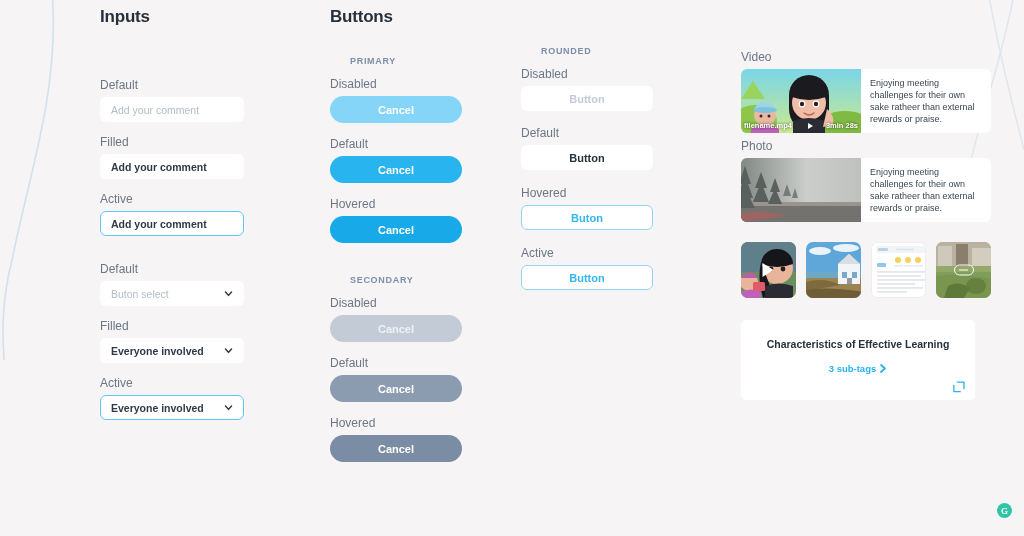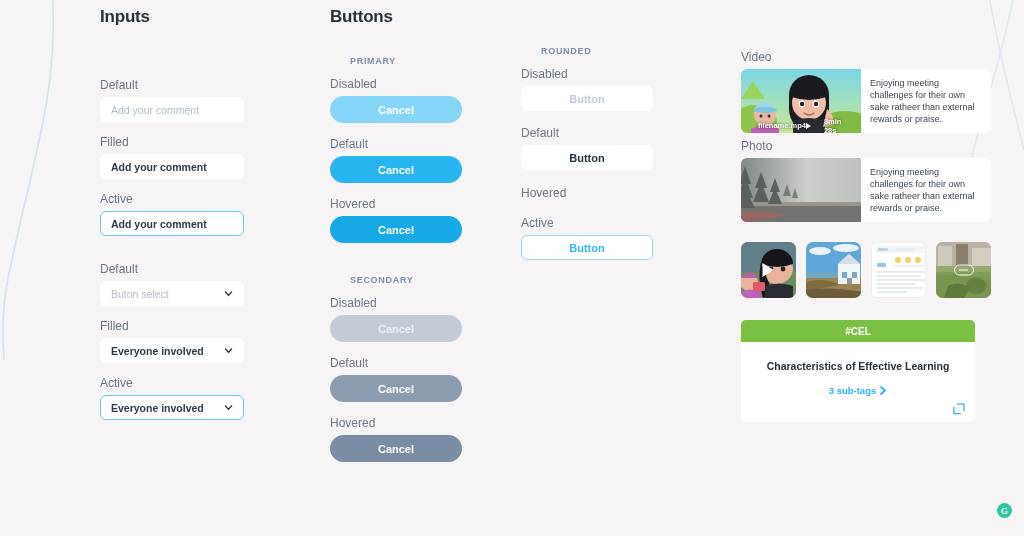--- a/index.html
+++ b/index.html
@@ -71,21 +71,21 @@
     display: flex; overflow: hidden;
   }
   .media-thumb { width: 120px; height: 64px; position: relative; flex: none; overflow: hidden; }
   .media-text {
     flex: 1; padding: 8px 9px; font-size: 9px; line-height: 1.35;
     color: #3b4754;
   }
   .vid-bar {
     position: absolute; left: 0; right: 0; bottom: 0; height: 15px;
     display: flex; align-items: center; justify-content: space-between;
-    padding: 0 17px; font-size: 7.5px; color: #fff; font-weight: bold;
+    padding: 0 3px; font-size: 7.5px; color: #fff; font-weight: bold;
     text-shadow: 0 0 3px rgba(0,0,0,.75);
   }
   .vid-dur { display: flex; align-items: center; gap: 13px; }
   .play-tri {
     width: 0; height: 0; border-left: 5px solid #fff;
     border-top: 3.5px solid transparent; border-bottom: 3.5px solid transparent;
   }
 
   
   .thumbs { display: flex; gap: 10px; }
@@ -224,20 +224,21 @@
   <div style="margin-top:11px;">
     <div class="field-label">Disabled</div>
     <button class="rbtn r-dis">Button</button>
   </div>
   <div style="margin-top:15px;">
     <div class="field-label">Default</div>
     <button class="rbtn r-def">Button</button>
   </div>
   <div style="margin-top:16px;">
     <div class="field-label">Hovered</div>
+    <button class="rbtn r-hov">Buton</button>
   </div>
   <div style="margin-top:16px;">
     <div class="field-label">Active</div>
     <button class="rbtn r-act">Button</button>
   </div>
 </div>
 
 <div class="col col-components">
 
   <div class="field-label" style="margin-top:50px;">Video</div>
@@ -392,21 +393,20 @@
         <rect y="24" width="58" height="6" fill="#94a86a"></rect>
         <path d="M0 34 q28 -4 58 4 v18 h-58 z" fill="#79954f"></path>
         <ellipse cx="40" cy="44" rx="10" ry="8" fill="#66803f"></ellipse>
         <path d="M12 44 q10 -6 22 2 l-6 10 h-20 z" fill="#5d7a3a"></path>
       </svg>
       <span class="thumb-link"></span>
     </div>
   </div>
 
   <div class="tag-card" style="margin-top:22px;">
-    <div class="tag-head">#CEL</div>
     <div class="tag-body">
       <div class="tag-title">Characteristics of Effective Learning</div>
       <a class="tag-sub">
         <span>3 sub-tags</span>
         <svg width="7" height="9" viewBox="0 0 7 9">
             <path d="M1 1 L5 4.5 L1 8" fill="none" stroke="#27b4ef" stroke-width="1.8" stroke-linecap="round" stroke-linejoin="round"></path>
           </svg>
       </a>
       <svg class="tag-expand" viewBox="0 0 14 14">
         <path d="M1 5 V12.5 H8.5" fill="none" stroke="#27b4ef" stroke-width="1.5" stroke-linecap="round" stroke-linejoin="round"></path>

